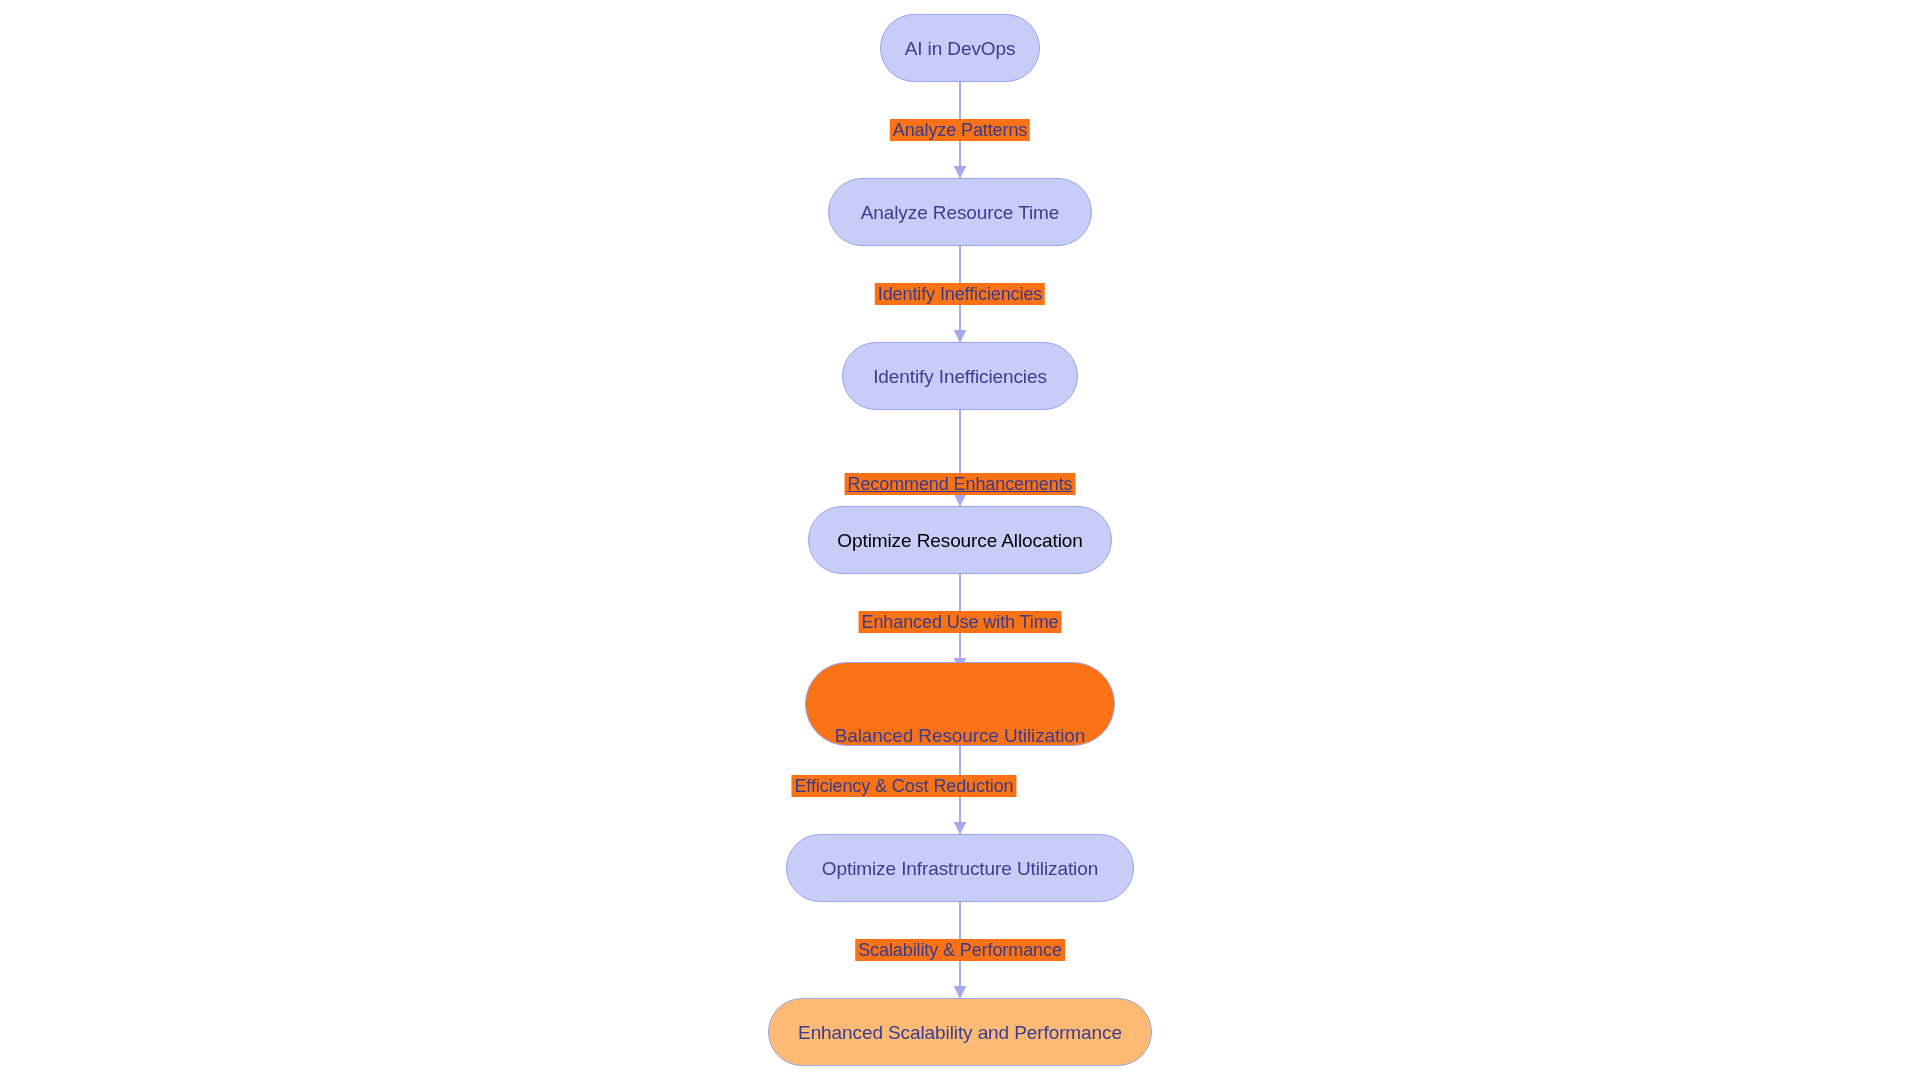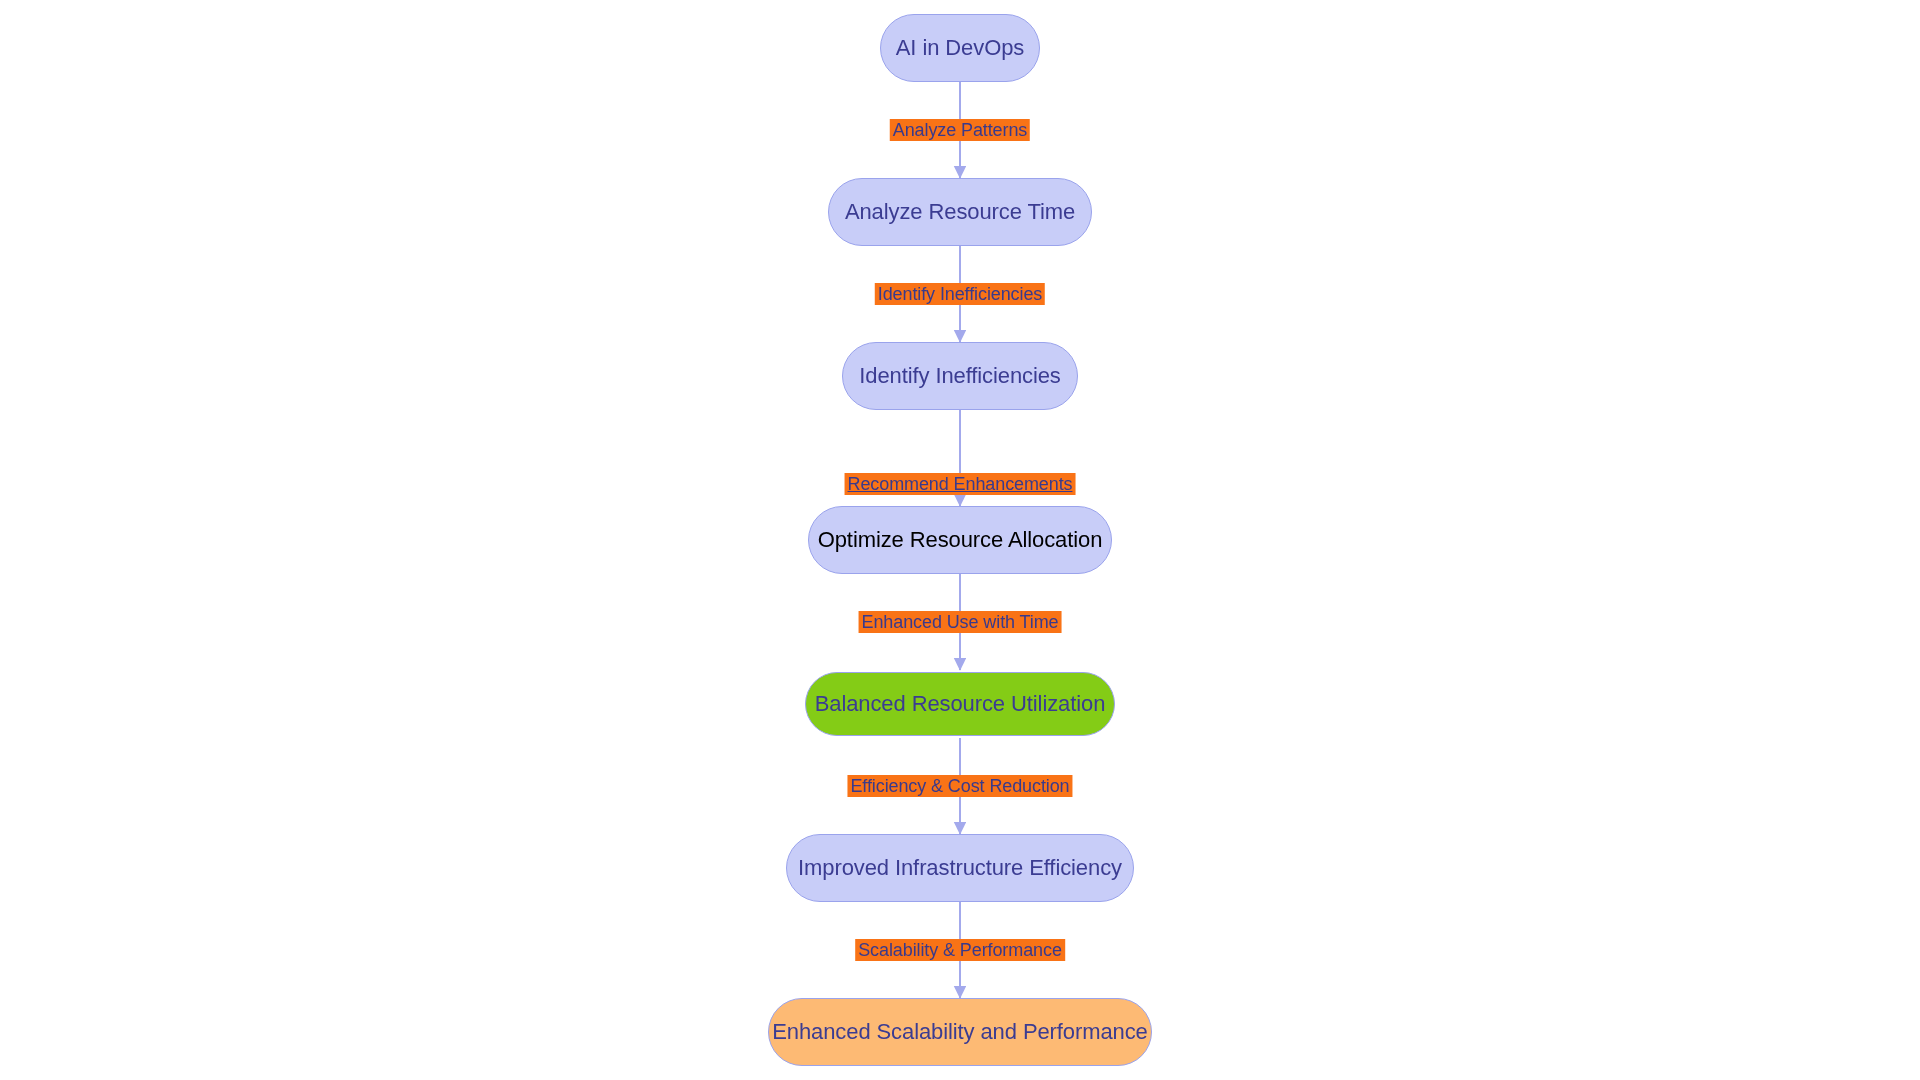--- a/index.html
+++ b/index.html
@@ -33,21 +33,21 @@
     display: flex;
     align-items: center;
     justify-content: center;
     background: #c8cdf8;
     border: 1px solid #9aa3ec;
     border-radius: 999px;
     transform: translate(-50%, -50%);
   }
   .node-label {
     color: #3b3c92;
-    font-size: 22px;
+    font-size: 19px;
     line-height: 1;
     white-space: nowrap;
     letter-spacing: -0.1px;
   }
   .edge-label {
     position: absolute;
     transform: translate(-50%, -50%);
     color: #393a8c;
     font-size: 18px;
     line-height: 1;
@@ -82,31 +82,31 @@
       </div>
       <div class="node" style="left: 960px; top: 212px; width: 264px; height: 68px; background: rgb(200, 205, 248); border-color: rgb(154, 163, 236);">
         <span class="node-label" style="color: rgb(59, 60, 146);">Analyze Resource Time</span>
       </div>
       <div class="node" style="left: 960px; top: 376px; width: 236px; height: 68px; background: rgb(200, 205, 248); border-color: rgb(154, 163, 236);">
         <span class="node-label" style="color: rgb(59, 60, 146);">Identify Inefficiencies</span>
       </div>
       <div class="node" style="left: 960px; top: 540px; width: 304px; height: 68px; background: rgb(200, 205, 248); border-color: rgb(154, 163, 236);">
         <span class="node-label" style="color: #000000;">Optimize Resource Allocation</span>
       </div>
-      <div class="node" style="left: 960px; top: 704px; width: 310px; height: 64px; background: #84cc16; border-color: rgb(154, 163, 236);">
+      <div class="node" style="left: 960px; top: 704px; width: 310px; height: 84px; background: #f97316; border-color: rgb(154, 163, 236); align-items: flex-end;">
         <span class="node-label" style="color: rgb(59, 60, 146);">Balanced Resource Utilization</span>
       </div>
       <div class="node" style="left: 960px; top: 868px; width: 348px; height: 68px; background: rgb(200, 205, 248); border-color: rgb(154, 163, 236);">
-        <span class="node-label" style="color: rgb(59, 60, 146);">Improved Infrastructure Efficiency</span>
+        <span class="node-label" style="color: rgb(59, 60, 146);">Optimize Infrastructure Utilization</span>
       </div>
       <div class="node" style="left: 960px; top: 1032px; width: 384px; height: 68px; background: #fdba74; border-color: rgb(154, 163, 236);">
         <span class="node-label" style="color: rgb(59, 60, 146);">Enhanced Scalability and Performance</span>
       </div>
     </div>
   <div id="edge-label-layer">
       <div class="edge-label" style="left: 960px; top: 130px; color: rgb(57, 58, 140);">Analyze Patterns</div>
       <div class="edge-label" style="left: 960px; top: 294px; color: rgb(57, 58, 140);">Identify Inefficiencies</div>
       <div class="edge-label" style="left: 960px; top: 484px; color: rgb(57, 58, 140); text-decoration: underline;">Recommend Enhancements</div>
       <div class="edge-label" style="left: 960px; top: 622px; color: rgb(57, 58, 140);">Enhanced Use with Time</div>
-      <div class="edge-label" style="left: 960px; top: 786px; color: rgb(57, 58, 140);">Efficiency &amp; Cost Reduction</div>
+      <div class="edge-label" style="left: 904px; top: 786px; color: rgb(57, 58, 140);">Efficiency &amp; Cost Reduction</div>
       <div class="edge-label" style="left: 960px; top: 950px; color: rgb(57, 58, 140);">Scalability &amp; Performance</div>
     </div>
 </div>
 
 </body></html>

